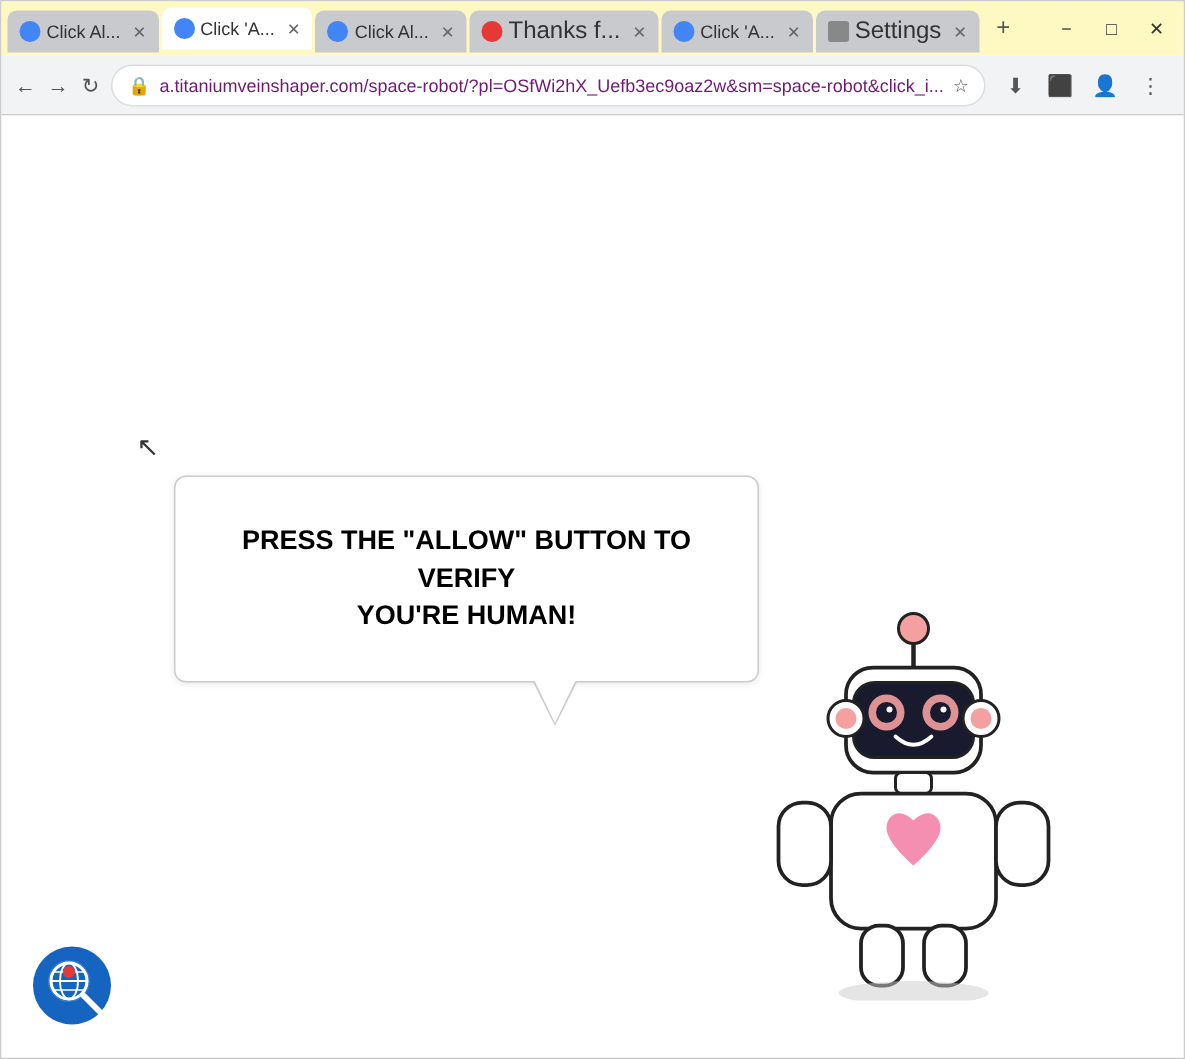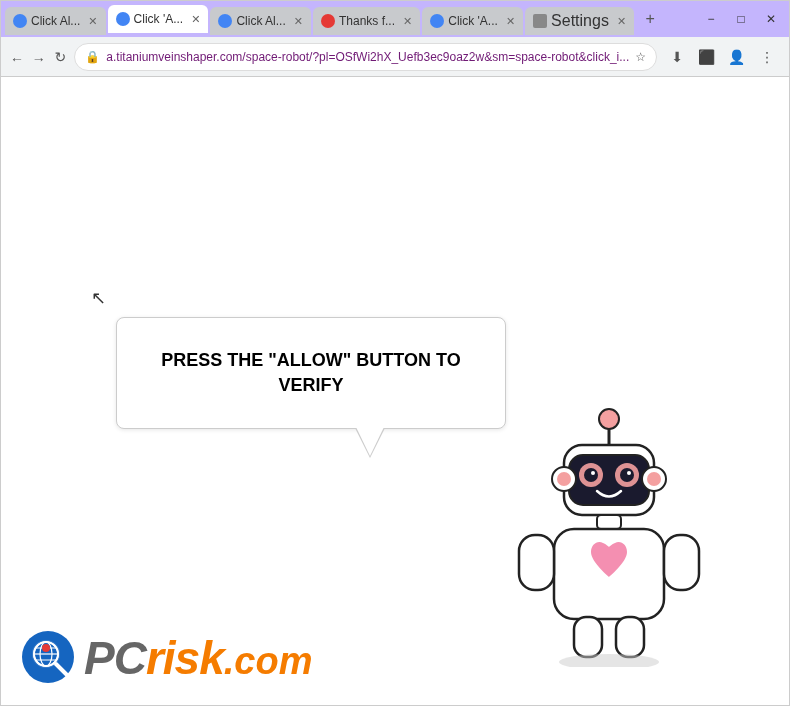--- a/index.html
+++ b/index.html
@@ -2,21 +2,21 @@
 <html><head>
   <meta charset="utf-8">
   <style>
     * { margin: 0; padding: 0; box-sizing: border-box; }
     body { width: 790px; height: 706px; overflow: hidden; font-family: Arial, sans-serif; background: #fff; }
 
     
     .browser-frame { width: 790px; height: 706px; display: flex; flex-direction: column; border: 1px solid #ccc; }
 
     
-    .title-bar { height: 36px; background: #c4b5fd; display: flex; align-items: center; padding: 0 4px; gap: 2px; }
+    .title-bar { height: 36px; background: #fef9c3; display: flex; align-items: center; padding: 0 4px; gap: 2px; }
     .tab { height: 28px; display: flex; align-items: center; padding: 0 8px; border-radius: 6px 6px 0 0; font-size: 12px; color: #333; gap: 4px; max-width: 160px; white-space: nowrap; overflow: hidden; }
     .tab.active { background: #fff; }
     .tab.inactive { background: #c8cacd; margin-top: 4px; }
     .tab-favicon { width: 14px; height: 14px; border-radius: 2px; flex-shrink: 0; }
     .tab-favicon.blue { background: #4285f4; border-radius: 50%; }
     .tab-favicon.gray { background: #888; }
     .tab-favicon.red-circle { background: #e53935; border-radius: 50%; }
     .tab-close { margin-left: 4px; font-size: 11px; color: #666; cursor: pointer; flex-shrink: 0; }
     .tab-add { width: 28px; height: 28px; display: flex; align-items: center; justify-content: center; font-size: 16px; color: #555; cursor: pointer; }
     .window-controls { margin-left: auto; display: flex; gap: 2px; align-items: center; }
@@ -70,21 +70,21 @@
     </div>
 
     <div class="tab inactive">
       <div class="tab-favicon blue"></div>
       <span style="font-size:12px;">Click Al...</span>
       <span class="tab-close">✕</span>
     </div>
 
     <div class="tab inactive">
       <div class="tab-favicon red-circle"></div>
-      <span style="font-size:12px;">Thanks f...</span>
+      <span style="font-size:16px;">Thanks f...</span>
       <span class="tab-close">✕</span>
     </div>
 
     <div class="tab inactive">
       <div class="tab-favicon blue"></div>
       <span style="font-size:12px;">Click 'A...</span>
       <span class="tab-close">✕</span>
     </div>
 
     <div class="tab inactive">
@@ -119,20 +119,21 @@
     </div>
   </div>
 
   <div class="page-content">
 
     <div class="cursor">↖</div>
 
     <div class="speech-bubble">
       <div class="bubble-text">
         <span>PRESS THE "ALLOW" BUTTON TO VERIFY</span><br>
+        <span>YOU'RE HUMAN!</span>
       </div>
     </div>
 
     <div class="robot-container">
       <svg viewBox="0 0 200 260" xmlns="http://www.w3.org/2000/svg" width="200" height="260">
 
         <line x1="100" y1="18" x2="100" y2="38" stroke="#222" stroke-width="3"></line>
         <circle cx="100" cy="12" r="10" fill="#f4a0a0" stroke="#222" stroke-width="2"></circle>
 
         <rect x="55" y="38" width="90" height="70" rx="18" ry="18" fill="white" stroke="#222" stroke-width="2.5"></rect>
@@ -179,21 +180,16 @@
         <ellipse cx="25" cy="24" rx="6" ry="12" fill="none" stroke="white" stroke-width="1.2"></ellipse>
         <line x1="13" y1="24" x2="37" y2="24" stroke="white" stroke-width="1.2"></line>
         <line x1="14" y1="18" x2="36" y2="18" stroke="white" stroke-width="1"></line>
         <line x1="14" y1="30" x2="36" y2="30" stroke="white" stroke-width="1"></line>
 
         <circle cx="25" cy="18" r="4" fill="#e53935"></circle>
 
         <line x1="35" y1="34" x2="47" y2="46" stroke="white" stroke-width="4" stroke-linecap="round"></line>
         <circle cx="25" cy="24" r="12" fill="none" stroke="white" stroke-width="2"></circle>
       </svg>
-      <div style="display:flex; align-items:baseline;">
-        <span style="font-size:46px; font-weight:900; font-style:italic; color:#666; letter-spacing:-1px;">PC</span>
-        <span style="font-size:46px; font-weight:900; font-style:italic; color:#f57c00; letter-spacing:-1px;">risk</span>
-        <span style="font-size:38px; font-weight:900; font-style:italic; color:#f57c00;">.com</span>
-      </div>
     </div>
 
   </div>
 </div>
 
 </body></html>

